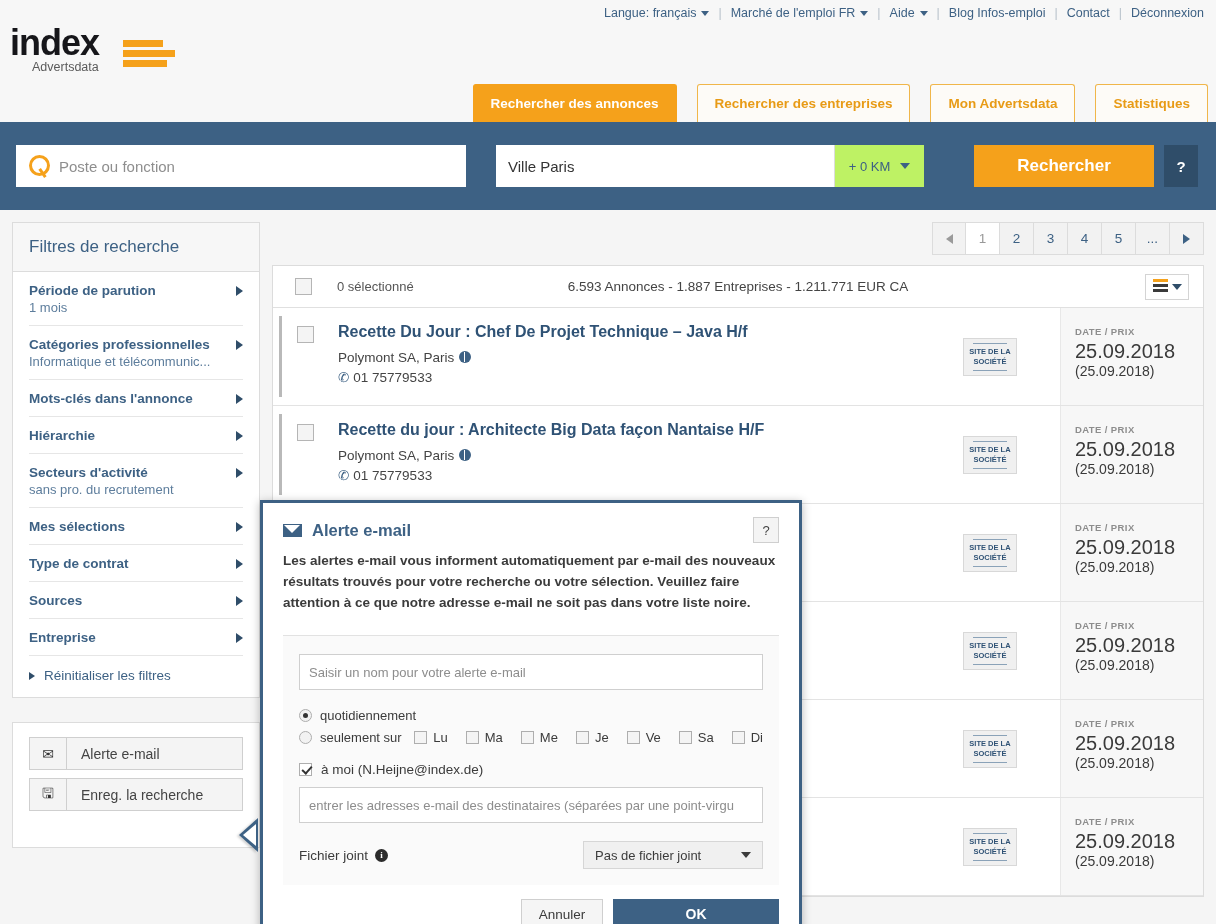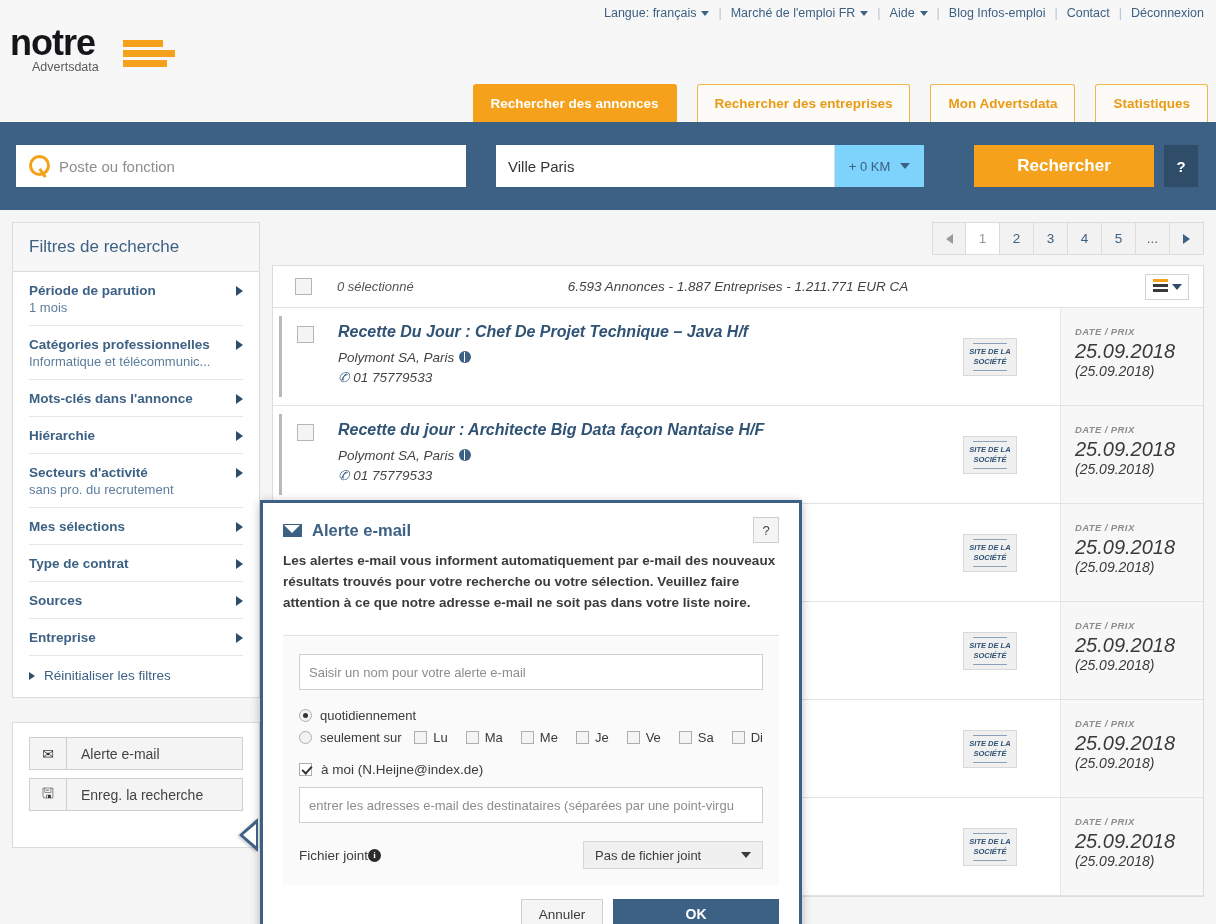--- a/index.html
+++ b/index.html
@@ -67,21 +67,21 @@
     font-family:"Liberation Sans", sans-serif; padding-left:6px;
   }
   .q-wrap input::placeholder{ color:#8e8e8e; }
 
   .city-wrap{ margin-left:30px; height:42px; display:flex; width:428px; background:#fff;border-radius:18px;}
   .city-wrap input{
     border:none;outline:none;flex:1;font-size:15px;color:#333;padding:0 12px;
     font-family:"Liberation Sans", sans-serif;
   }
   .km-box{
-    width:90px; background:#7dd3fc; border-left:1px solid #dcdcdc;
+    width:90px; background:#bef264; border-left:1px solid #dcdcdc;
     display:flex;align-items:center;justify-content:center;gap:10px;
     font-size:13px;color:#3d6184; cursor:pointer;
   }
   .km-caret{ width:0;height:0;border-left:5px solid transparent;border-right:5px solid transparent;border-top:6px solid #3d6184;}
   .btn-search{
     margin-left:50px; width:180px;height:42px; background:#f5a11b; color:#fff;
     border:none; font-size:17px;font-weight:bold; cursor:pointer;
     font-family:"Liberation Sans", sans-serif;
   }
   .btn-help-top{
@@ -135,21 +135,21 @@
     width:34px;height:33px; border:1px solid #dcdcdc; border-left:none;
     background:#f2f2f2; display:flex;align-items:center;justify-content:center;
     font-size:13.5px; color:#3d6184; cursor:pointer;
   }
   .pg:first-child{ border-left:1px solid #dcdcdc; }
   .pg.active{ background:#fff; color:#999; }
   .pg.nav{ color:#8a8a8a; }
   .pg .tri-l{width:0;height:0;border-top:5px solid transparent;border-bottom:5px solid transparent;border-right:7px solid #9a9a9a;}
   .pg .tri-r{width:0;height:0;border-top:5px solid transparent;border-bottom:5px solid transparent;border-left:7px solid #3d6184;}
 
-  .res-table{ background:#fff; border:1px solid #dcdcdc;font-style:italic; }
+  .res-table{ background:#fff; border:1px solid #dcdcdc; }
   .res-head{
     height:42px; display:flex; align-items:center; border-bottom:1px solid #e0e0e0;
     background:#fff; position:relative;
   }
   .cb{
     width:17px;height:17px;border:1px solid #b5b5b5;background:#f4f4f4; flex:0 0 17px;
     display:inline-block; cursor:pointer; position:relative;
   }
   .res-head .cb{ margin-left:22px; }
   .sel-count{ margin-left:25px; font-size:13px; color:#555; }
@@ -245,21 +245,21 @@
   }
   .freq-grid{ margin-top:14px; font-size:13px;color:#3b3b3b; }
   .freq-line{ display:flex; align-items:center; gap:8px; height:22px; }
   .freq-line .lab{ width:152px; }
   .days{ display:flex; align-items:center; gap:0; }
   .day{ display:flex;align-items:center;gap:6px; margin-right:18px; font-size:13px;color:#3b3b3b;}
   .day:last-child{ margin-right:0; }
   .me-line{ display:flex;align-items:center;gap:9px;margin-top:14px;font-size:13.5px;color:#3b3b3b;}
   .rcpt{ margin-top:10px; }
   .file-row{ display:flex; align-items:center; margin-top:18px; }
-  .file-lab{ font-size:13.5px;color:#3b3b3b; display:flex;align-items:center;}
+  .file-lab{ font-size:13.5px;color:#3b3b3b; display:flex;align-items:center;gap:7px;}
   .info-i{
     width:13px;height:13px;border-radius:50%;background:#2b2b2b;color:#fff;
     font-size:9px;font-weight:bold;display:flex;align-items:center;justify-content:center;
     font-family:"Liberation Serif", serif;
   }
   .file-sel{
     margin-left:auto; width:180px;height:28px;background:#f0f0f0;border:1px solid #d6d6d6;
     display:flex;align-items:center;justify-content:space-between;padding:0 11px;
     font-size:13px;color:#3b3b3b;cursor:pointer;
   }
@@ -286,21 +286,21 @@
   <span class="sep">|</span>
   <a>Blog Infos-emploi</a>
   <span class="sep">|</span>
   <a>Contact</a>
   <span class="sep">|</span>
   <a>Déconnexion</a>
 </div>
 
 <div class="header">
   <div class="logo">
-    <div class="word">notre</div>
+    <div class="word">index</div>
     <div class="sub">Advertsdata</div>
   </div>
   <div class="logo-bars">
       <i></i>
       <i></i>
       <i></i>
     </div>
 
   <div class="tabs">
     <div class="tab active">Rechercher des annonces</div>

